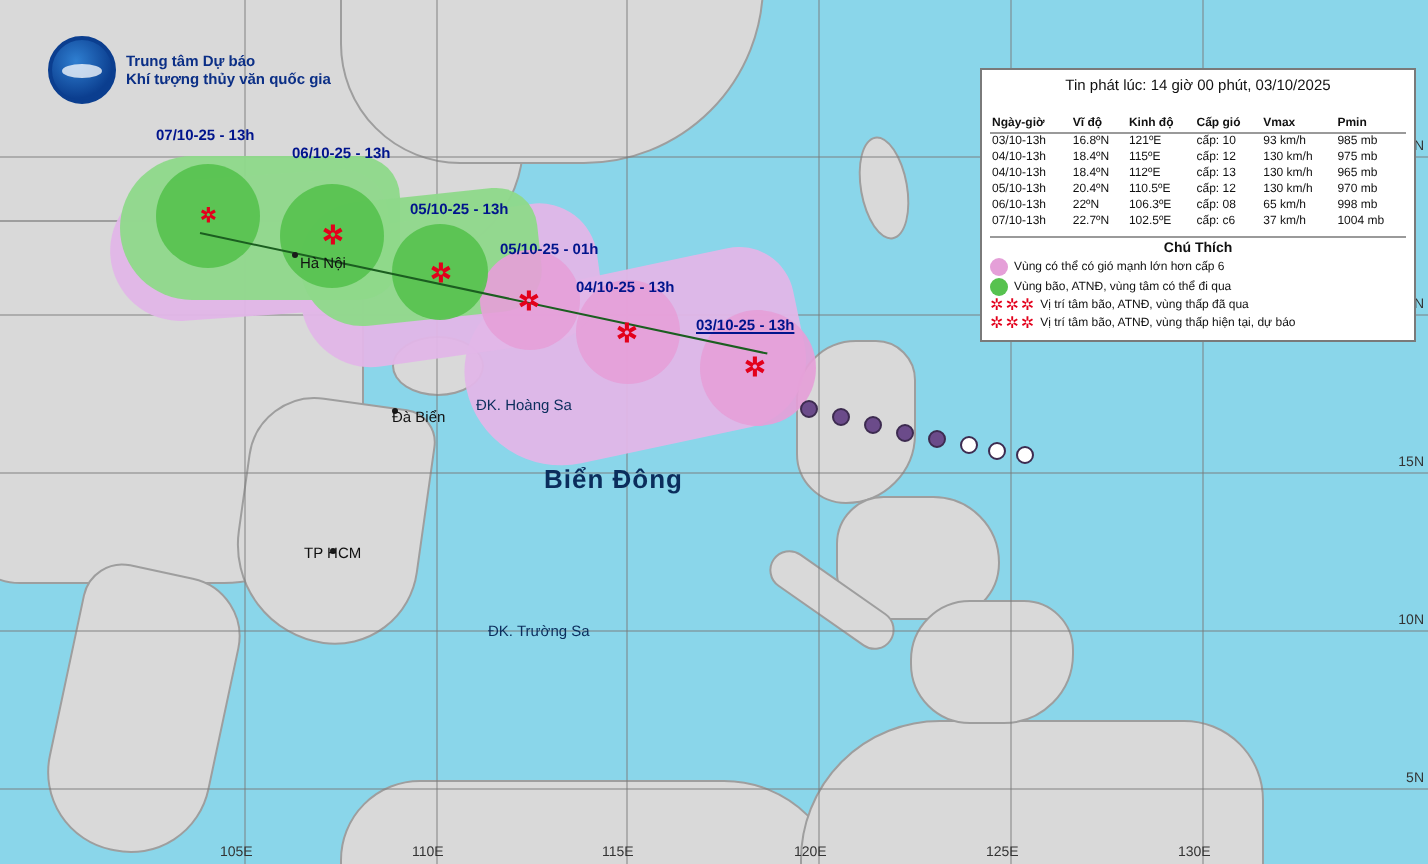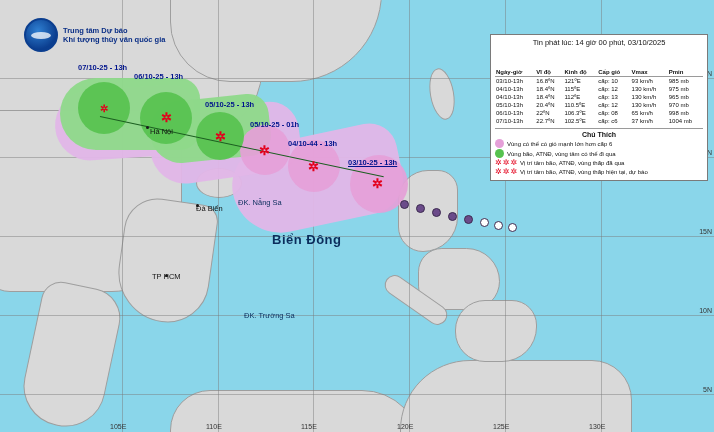--- a/index.html
+++ b/index.html
@@ -39,21 +39,21 @@
 
   
   .logo{position:absolute;left:24px;top:18px;display:flex;align-items:center;gap:5px;}
   .logo .emblem{width:30px;height:30px;border-radius:50%;background:radial-gradient(circle at 40% 35%,#2f7fd1,#0b3e8f 70%);border:2px solid #0b3e8f;position:relative;}
   .logo .emblem:after{content:"";position:absolute;left:5px;top:12px;width:20px;height:7px;border-radius:50%;background:rgba(255,255,255,.75);}
   .logo .txt div{font-size:7.5px;color:#0b2f86;line-height:9px;font-weight:bold;}
 
   
   .panel{position:absolute;right:6px;top:34px;width:208px;background:#fff;border:1px solid #7a7a7a;padding:3px 4px 4px 4px;}
   .panel .ttl{font-size:8px;font-weight:bold;text-align:center;color:#111;line-height:10px;}
-  .panel .sub{font-size:7.5px;text-align:center;color:#111;line-height:10px;margin-bottom:20px;}
+  .panel .sub{font-size:7.5px;text-align:center;color:#111;line-height:10px;margin-bottom:10px;}
   table.tbl{border-collapse:collapse;width:100%;}
   table.tbl th,table.tbl td{font-size:6px;color:#111;padding:0 1px;text-align:left;white-space:nowrap;line-height:8px;}
   table.tbl th{border-bottom:1px solid #9a9a9a;font-weight:bold;}
   .legend{margin-top:3px;border-top:1px solid #9a9a9a;padding-top:2px;}
   .legend .lgttl{font-size:7px;text-align:center;font-weight:bold;color:#111;}
   .lgrow{display:flex;align-items:center;gap:3px;margin-top:1px;}
   .lgrow .sw{width:9px;height:9px;border-radius:50%;flex:0 0 auto;}
   .lgrow .lbl{font-size:6px;color:#111;line-height:8px;}
   .lgicons{display:flex;gap:1px;align-items:center;}
   .lgicons span{color:#e3001b;font-size:8px;line-height:8px;}
@@ -134,36 +134,36 @@
   <div class="dot open" style="left:508px;top:223px;width:7px;height:7px;"></div>
 
   <div class="storm" style="left:372px;top:177px;">✲</div>
   <div class="storm" style="left:308px;top:160px;">✲</div>
   <div class="storm" style="left:259px;top:144px;">✲</div>
   <div class="storm" style="left:215px;top:130px;">✲</div>
   <div class="storm" style="left:161px;top:111px;">✲</div>
   <div class="storm small" style="left:100px;top:104px;">✲</div>
 
   <div class="datelbl" style="left:78px;top:63px;">07/10-25 - 13h</div>
-  <div class="datelbl" style="left:134px;top:72px;">06/10-25 - 13h</div>
+  <div class="datelbl" style="left:146px;top:72px;">06/10-25 - 13h</div>
   <div class="datelbl" style="left:205px;top:100px;">05/10-25 - 13h</div>
   <div class="datelbl" style="left:250px;top:120px;">05/10-25 - 01h</div>
-  <div class="datelbl" style="left:288px;top:139px;">04/10-44 - 13h</div>
+  <div class="datelbl" style="left:288px;top:139px;">04/10-25 - 13h</div>
   <div class="datelbl" style="left:348px;top:158px;text-decoration:underline;">03/10-25 - 13h</div>
 
   <div class="citydot" style="left:146px;top:126px;"></div>
   <div class="city" style="left:150px;top:127px;">Hà Nội</div>
 
   <div class="citydot" style="left:196px;top:204px;"></div>
   <div class="city" style="left:196px;top:204px;">Đà Biển</div>
 
   <div class="citydot" style="left:165px;top:274px;"></div>
   <div class="city" style="left:152px;top:272px;">TP HCM</div>
 
-  <div class="city" style="left:238px;top:198px;color:#0b2d5c;">ĐK. Nẵng Sa</div>
+  <div class="city" style="left:238px;top:198px;color:#0b2d5c;">ĐK. Hoàng Sa</div>
   <div class="city" style="left:244px;top:311px;color:#0b2d5c;">ĐK. Trường Sa</div>
 
   <div class="bigsea" style="left:272px;top:232px;">Biển Đông</div>
 
   <div class="logo">
     <div class="emblem"></div>
     <div class="txt">
       <div>Trung tâm Dự báo</div>
       <div>Khí tượng thủy văn quốc gia</div>
     </div>

